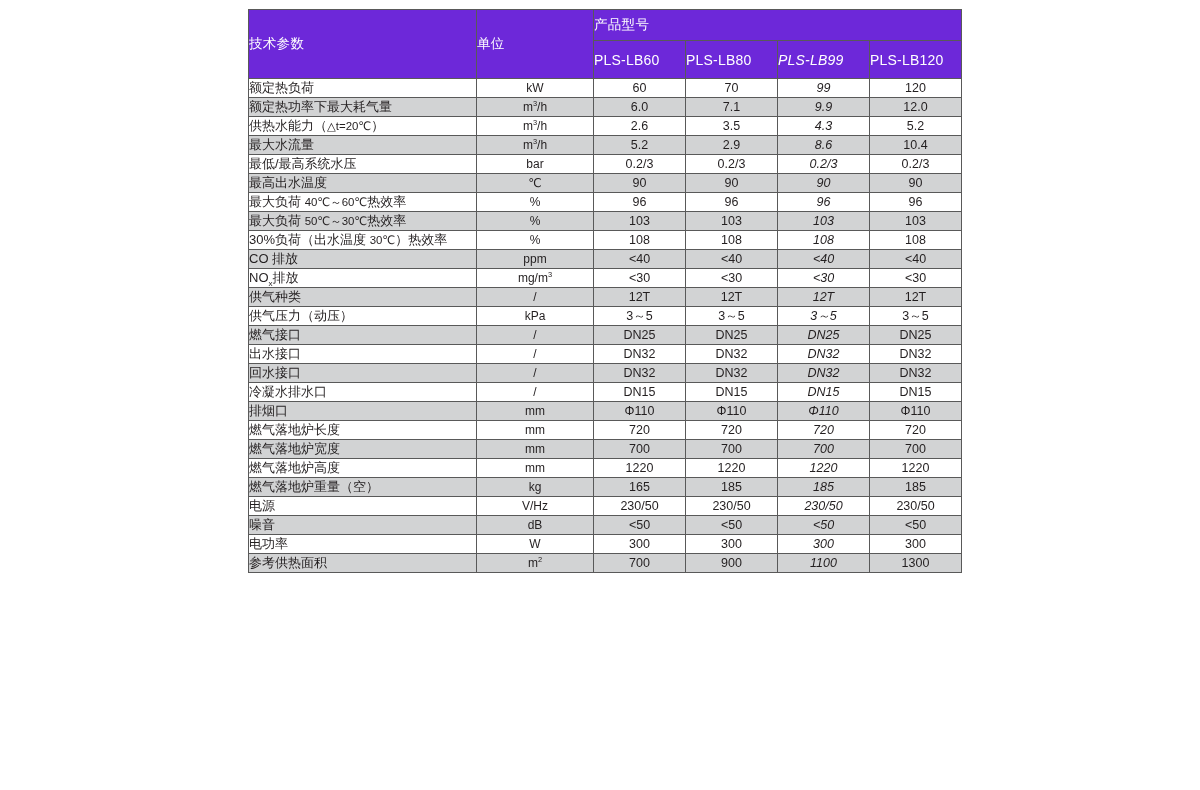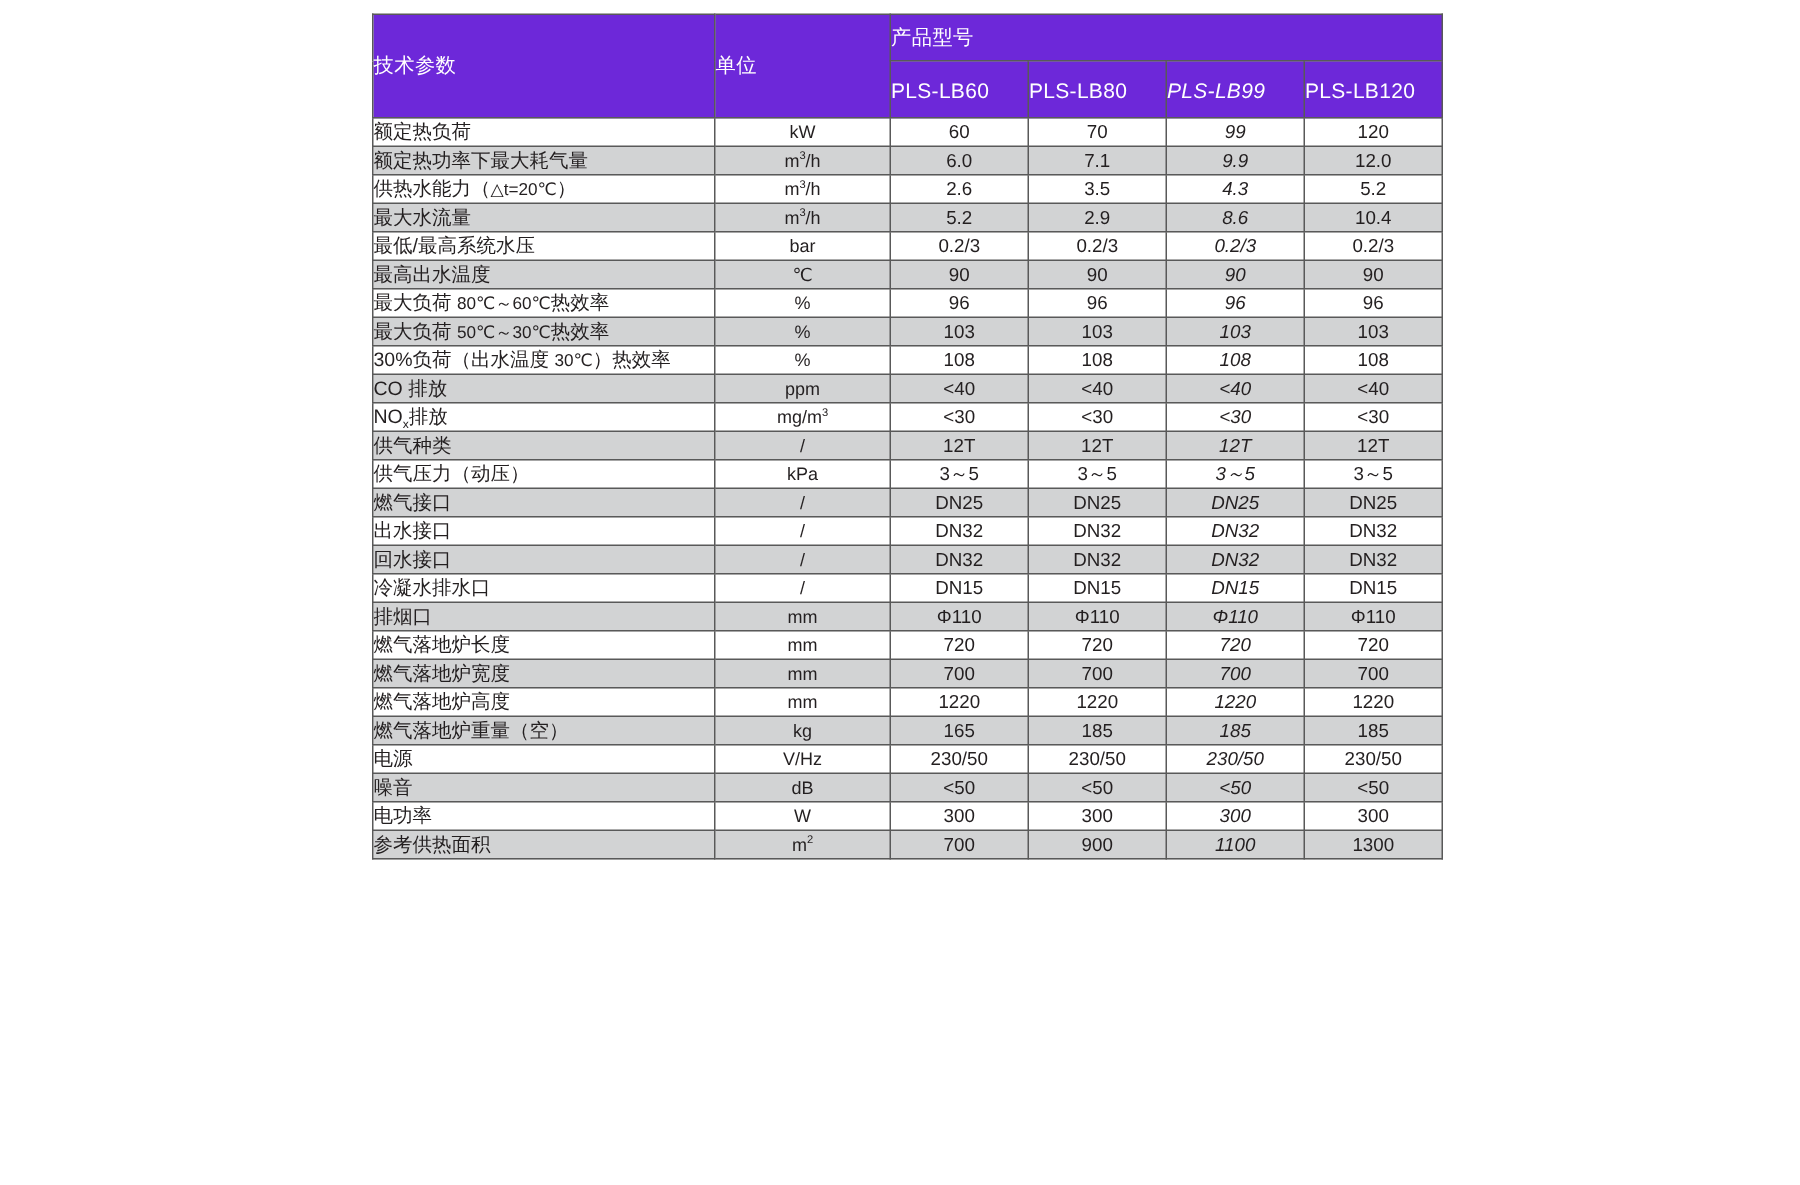--- a/index.html
+++ b/index.html
@@ -161,21 +161,21 @@
         </tr>
         <tr class="even">
           <td class="param">最高出水温度</td>
           <td class="unit">℃</td>
           <td class="val c1">90</td>
           <td class="val c2">90</td>
           <td class="val c3">90</td>
           <td class="val c4">90</td>
         </tr>
         <tr class="odd">
-          <td class="param">最大负荷 <span class="small-tm">80℃～60℃</span>热效率</td>
+          <td class="param">最大负荷 <span class="small-tm">40℃～60℃</span>热效率</td>
           <td class="unit">%</td>
           <td class="val c1">96</td>
           <td class="val c2">96</td>
           <td class="val c3">96</td>
           <td class="val c4">96</td>
         </tr>
         <tr class="even">
           <td class="param">最大负荷 <span class="small-tm">50℃～30℃</span>热效率</td>
           <td class="unit">%</td>
           <td class="val c1">103</td>

